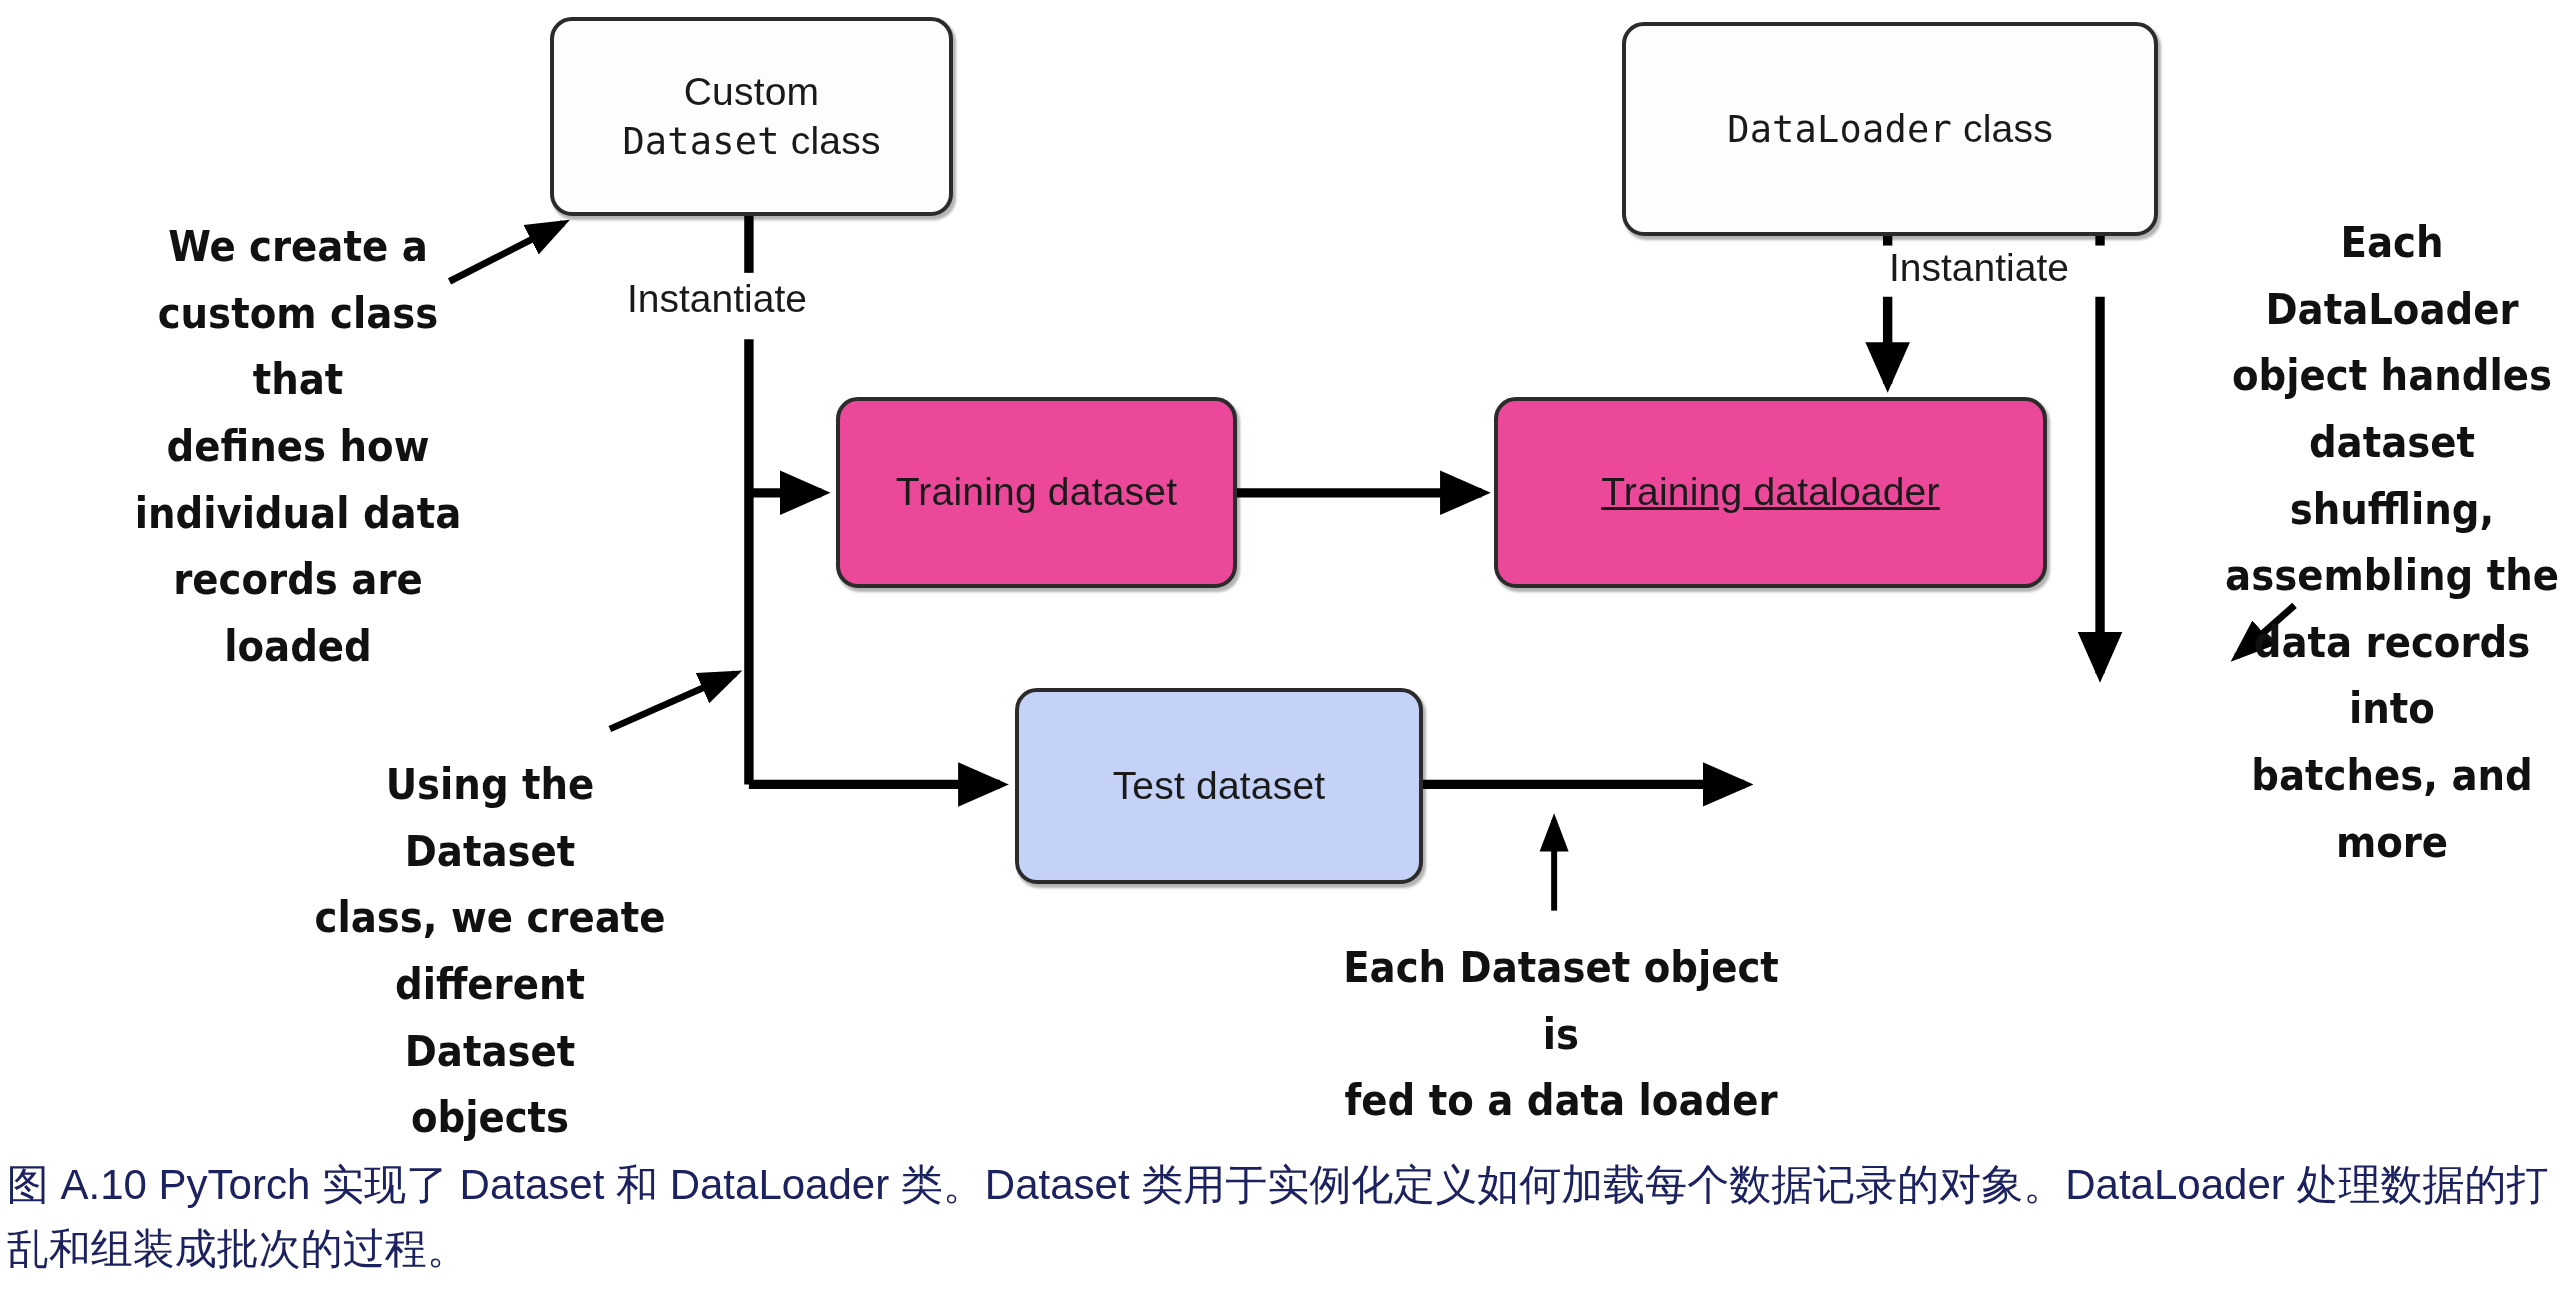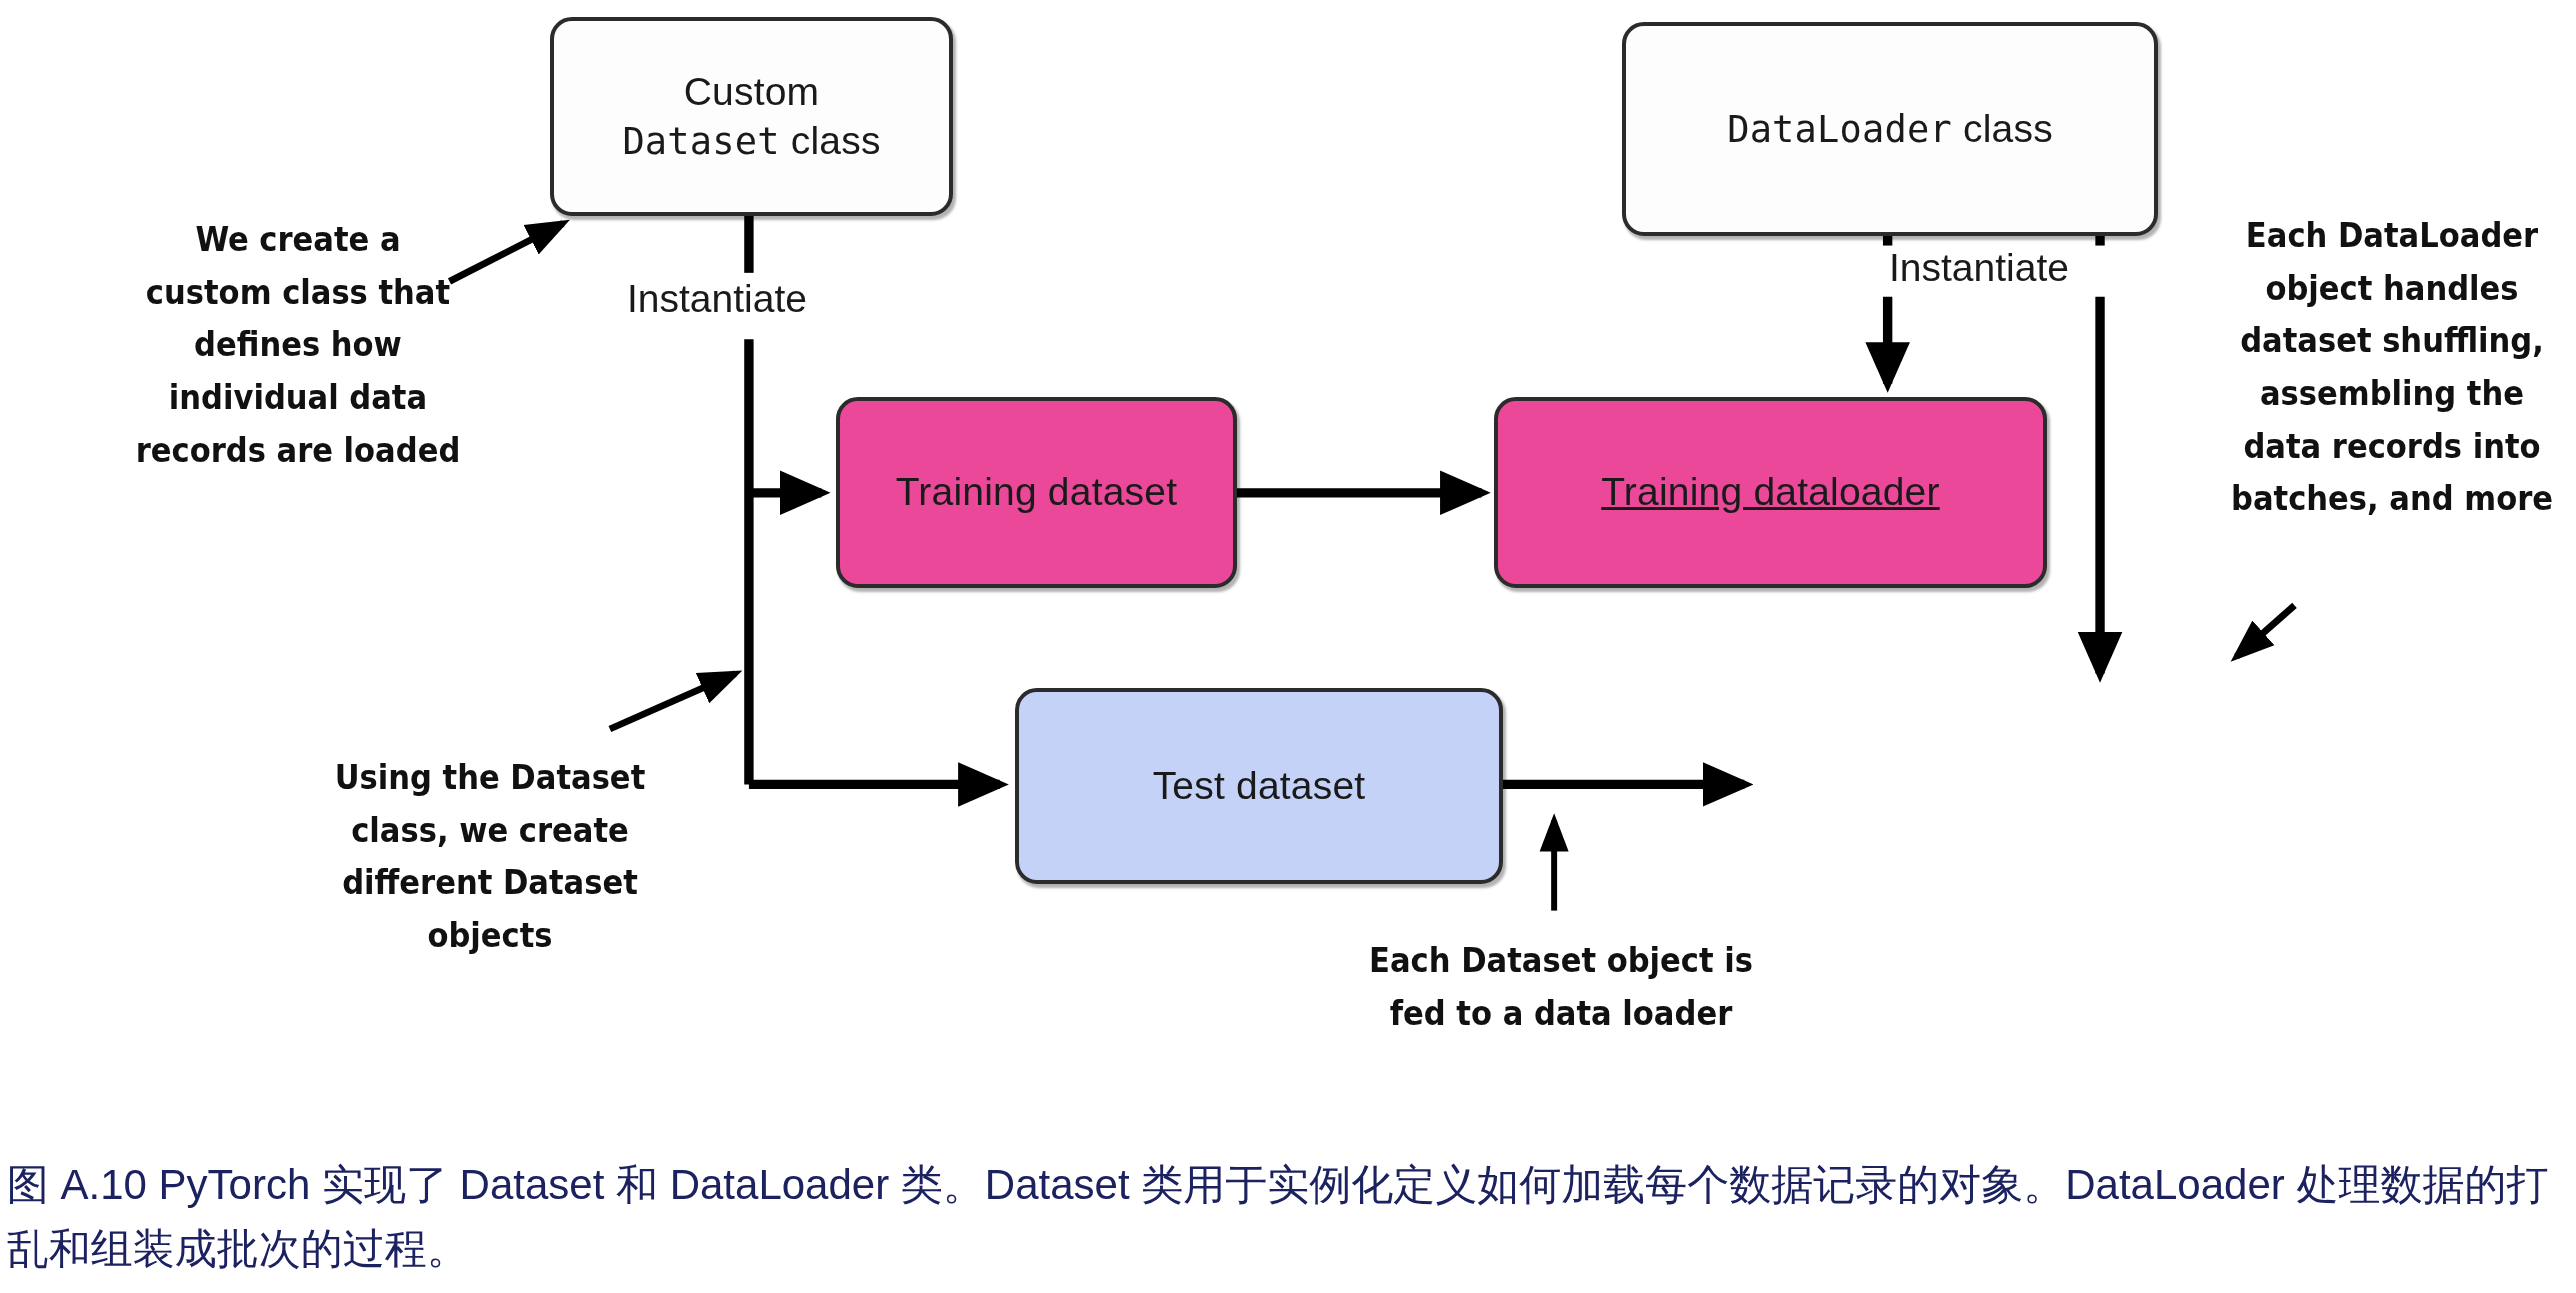--- a/index.html
+++ b/index.html
@@ -50,40 +50,40 @@
   .node.lightbl { background: #ec4899; }
   .node.midbl   { background: #c4d2f7; }
 
   .node .txt { font-size: 39px; letter-spacing: 0.2px; }
   .mono { font-family: "DejaVu Sans Mono", monospace; font-size: 37px; }
 
   #node-custom-dataset  { left: 550px;  top: 17px;   width: 403px;  height: 199px; }
   #node-dataloader      { left: 1622px; top: 22px;   width: 536px;  height: 214px; }
   #node-train-dataset   { left: 836px;  top: 397px;  width: 401px;  height: 191px; }
   #node-train-dataloader{ left: 1494px; top: 397px;  width: 553px;  height: 191px; text-decoration: underline; }
-  #node-test-dataset    { left: 1015px; top: 688px;  width: 488px;  height: 196px; align-items: center; }
+  #node-test-dataset    { left: 1015px; top: 688px;  width: 408px;  height: 196px; align-items: center; }
   #node-test-dataloader { left: 1757px; top: 688px;  width: 549px;  height: 196px; }
 
   
   .flow-label {
     position: absolute;
     font-size: 39px;
     color: #1a1a1a;
     white-space: nowrap;
     z-index: 4;
   }
   #label-instantiate-left  { left: 627px;  top: 277px; }
   #label-instantiate-right { left: 1889px; top: 246px; }
 
   
   .annotation {
     position: absolute;
     font-family: "DejaVu Sans Condensed", "Liberation Sans Narrow", "Liberation Sans", sans-serif;
     font-weight: bold;
-    font-size: 34px;
+    font-size: 43px;
     font-stretch: condensed;
     color: #111111;
     text-align: center;
     line-height: 1.55;
     z-index: 4;
     white-space: pre-line;
   }
   #annot-create-class   { left: 119px;  top: 213px; width: 358px; }
   #annot-using-dataset  { left: 311px;  top: 751px; width: 358px; }
   #annot-dataloader-job { left: 2213px; top: 209px; width: 358px; }

